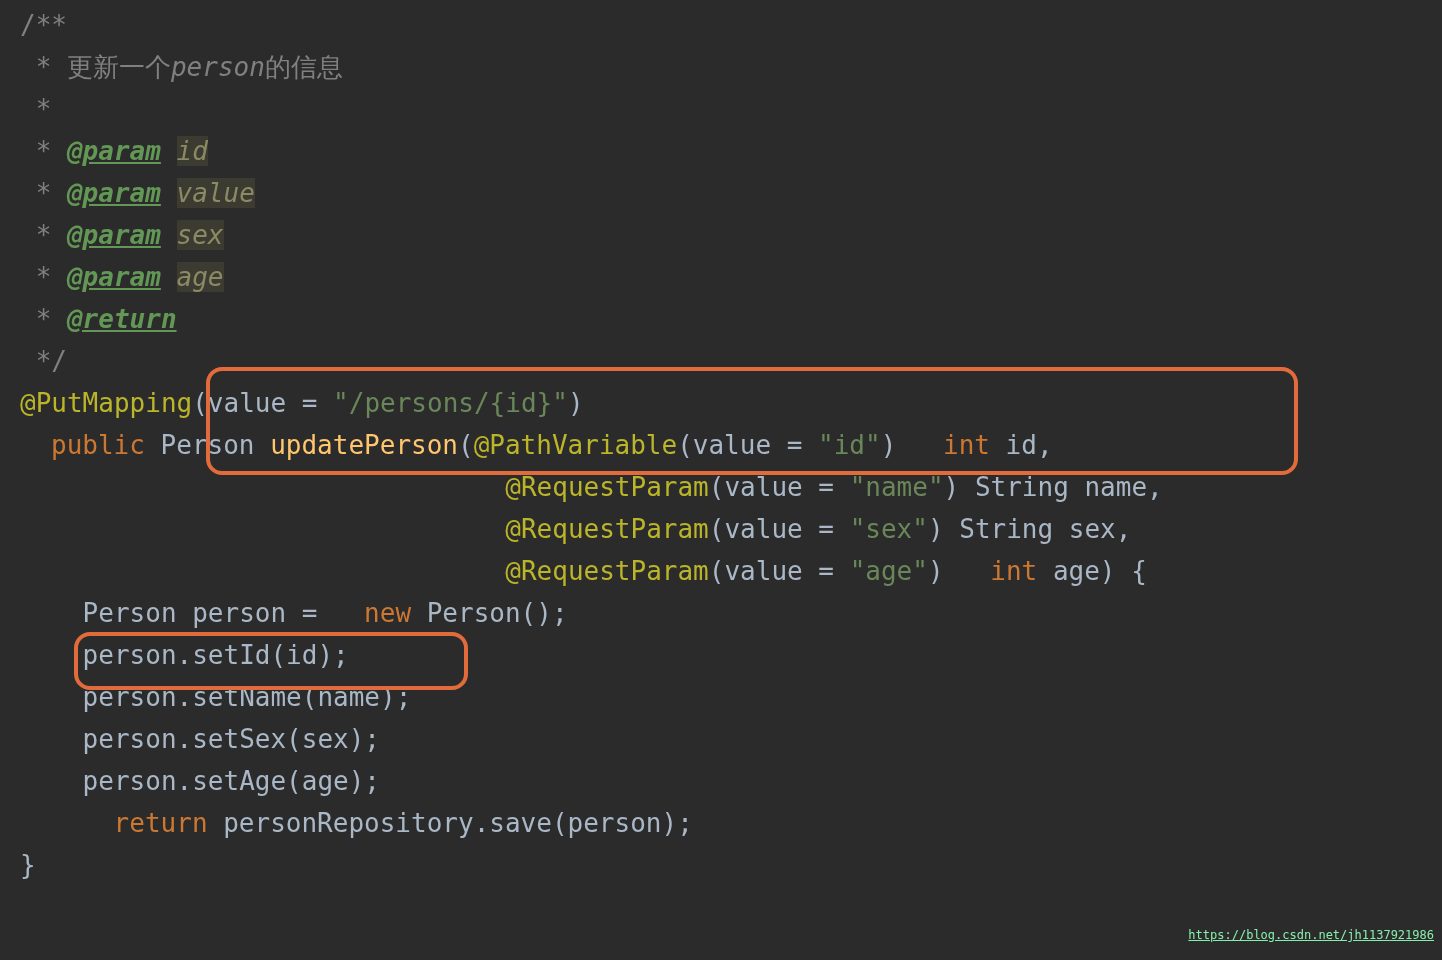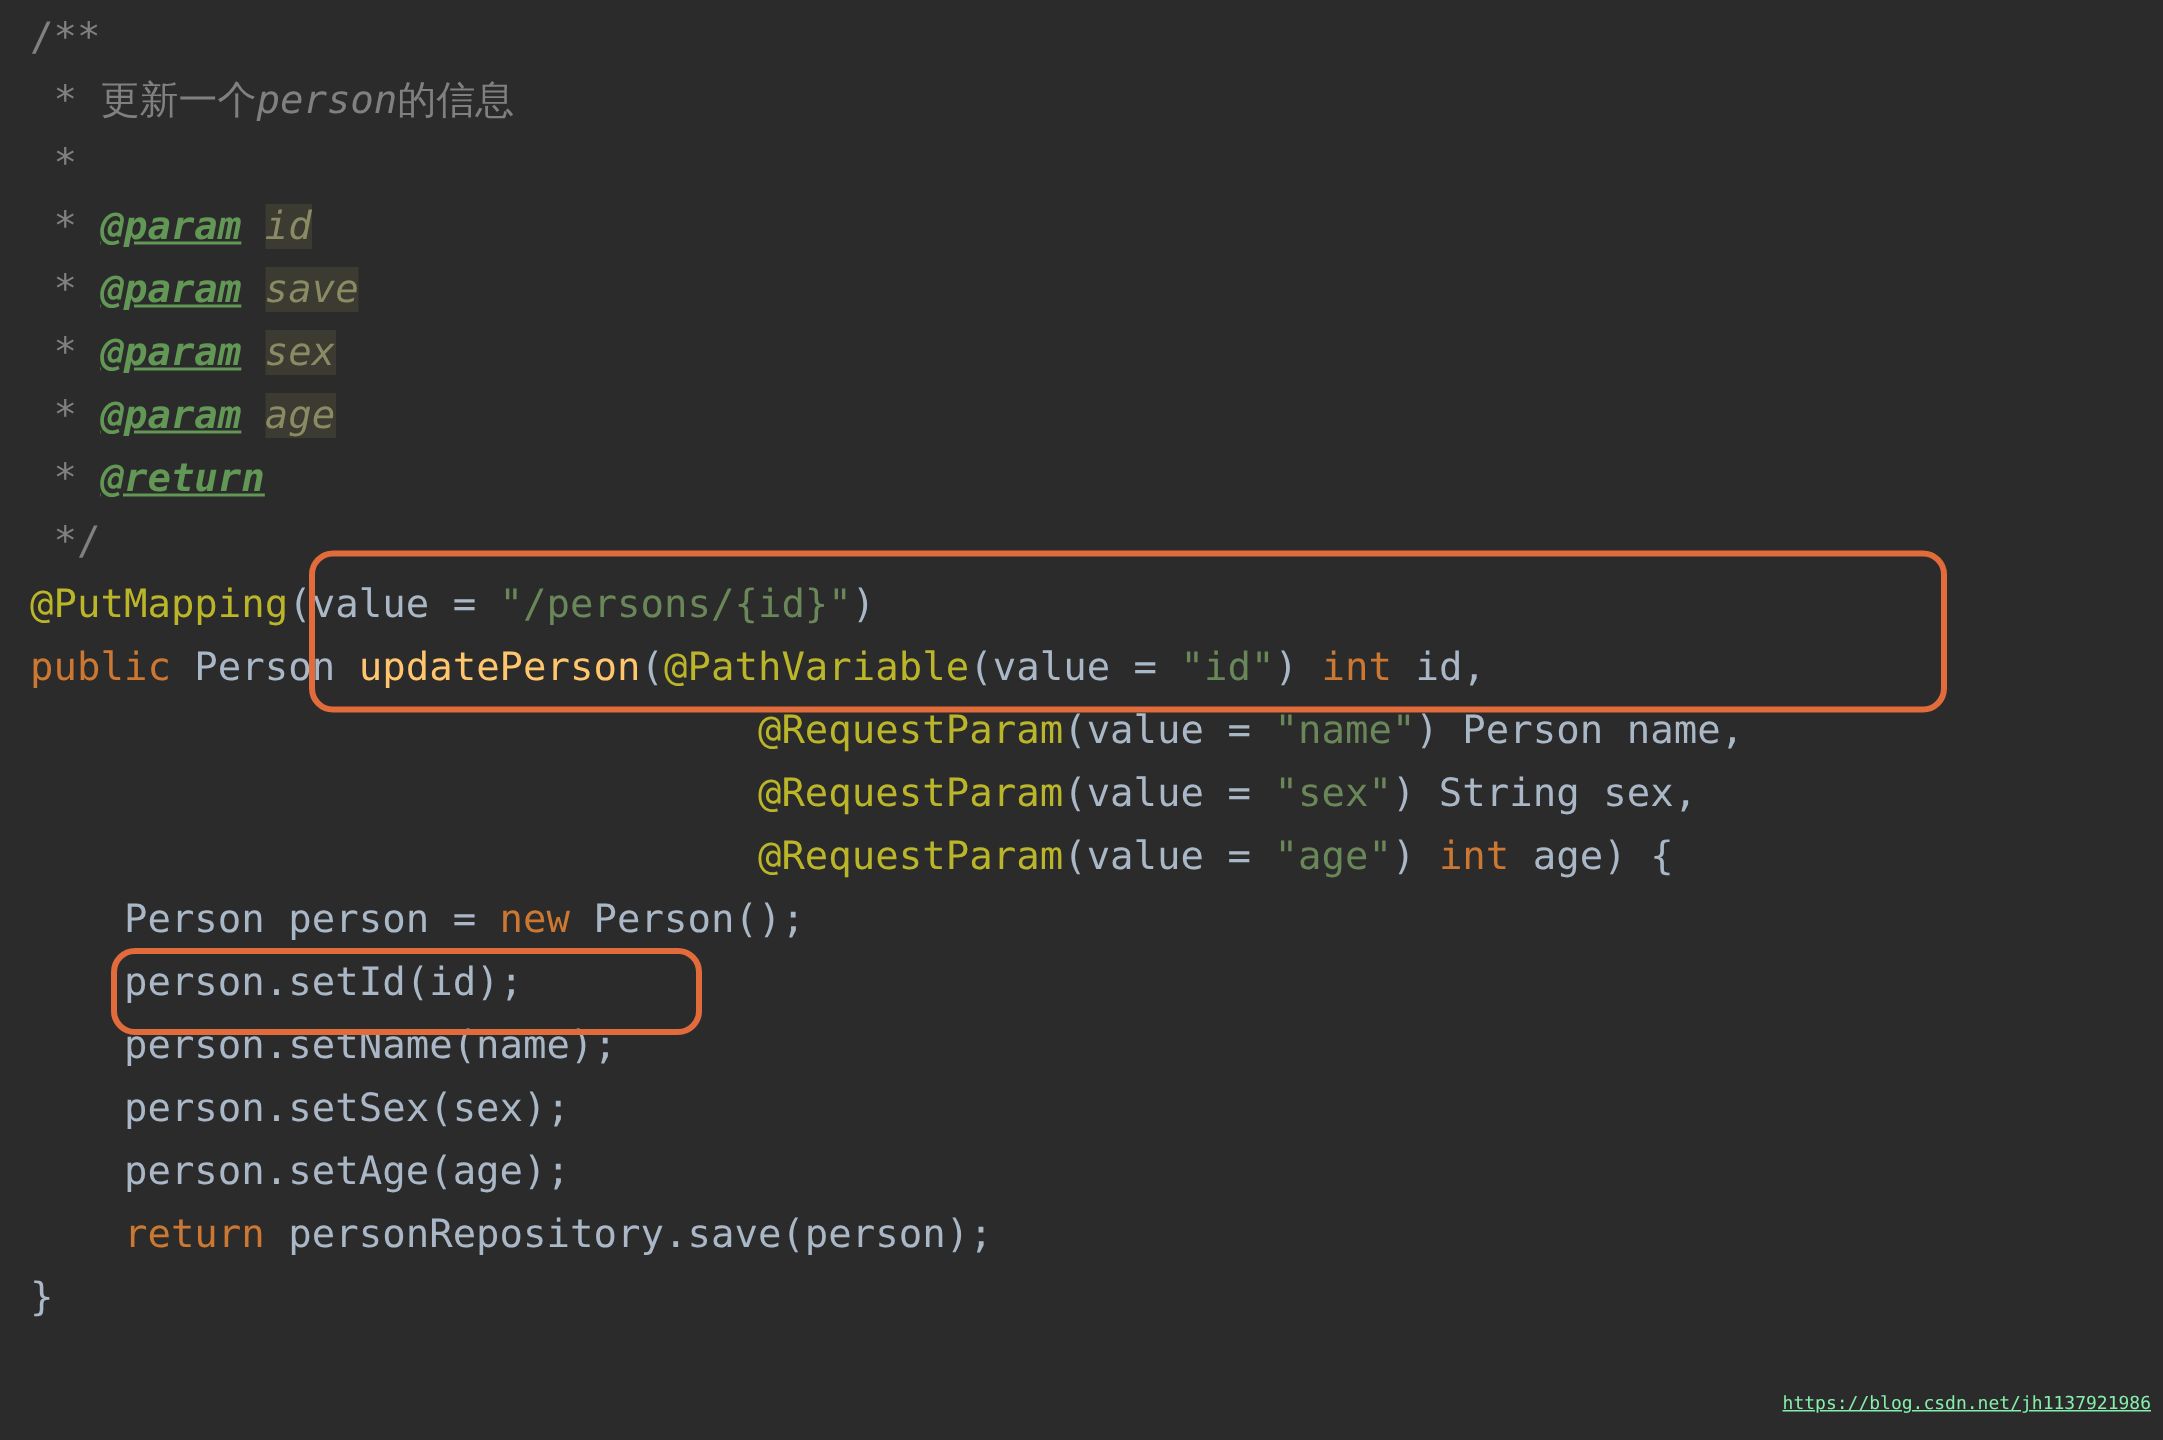--- a/index.html
+++ b/index.html
@@ -17,21 +17,21 @@
   }
   pre {
     margin: 0;
     padding: 4px 0 0 20px;
     white-space: pre;
   }
   .c-comment { color: #808080; }
   .c-doctag { color: #629755; font-style: italic; font-weight: bold; text-decoration: underline; }
   .c-docparam { color: #8a8a65; font-style: italic; background: rgba(255,255,128,0.08); }
   .c-annotation { color: #bbb529; }
-  .c-keyword { color: #cc7832; }
+  .c-keyword { color: #cc7832; margin-left: 31px; }
   .c-string { color: #6a8759; }
   .c-method { color: #ffc66d; }
   .c-default { color: #a9b7c6; }
   .c-italic { font-style: italic; }
 
   .hl-box {
     position: absolute;
     border: 4px solid #e26b3c;
     border-radius: 16px;
     pointer-events: none;
@@ -54,28 +54,28 @@
     text-decoration: underline;
   }
 </style>
 </head>
 <body>
 
 <pre><span class="c-comment">/**</span>
 <span class="c-comment"><span> * </span><span>更新一个</span><span class="c-italic">person</span><span>的信息</span></span>
 <span class="c-comment"> *</span>
 <span class="c-comment"><span> * </span><span class="c-doctag">@param</span> <span class="c-docparam">id</span></span>
-<span class="c-comment"><span> * </span><span class="c-doctag">@param</span> <span class="c-docparam">save</span></span>
+<span class="c-comment"><span> * </span><span class="c-doctag">@param</span> <span class="c-docparam">value</span></span>
 <span class="c-comment"><span> * </span><span class="c-doctag">@param</span> <span class="c-docparam">sex</span></span>
 <span class="c-comment"><span> * </span><span class="c-doctag">@param</span> <span class="c-docparam">age</span></span>
 <span class="c-comment"><span> * </span><span class="c-doctag">@return</span></span>
 <span class="c-comment"> */</span>
 <span><span class="c-annotation">@PutMapping</span><span class="c-default">(value = </span><span class="c-string">"/persons/{id}"</span><span class="c-default">)</span></span>
 <span><span class="c-keyword">public </span><span class="c-default">Person </span><span class="c-method">updatePerson</span><span class="c-default">(</span><span class="c-annotation">@PathVariable</span><span class="c-default">(value = </span><span class="c-string">"id"</span><span class="c-default">) </span><span class="c-keyword">int </span><span class="c-default">id,</span></span>
-<span><span>                               </span><span class="c-annotation">@RequestParam</span><span class="c-default">(value = </span><span class="c-string">"name"</span><span class="c-default">) Person name,</span></span>
+<span><span>                               </span><span class="c-annotation">@RequestParam</span><span class="c-default">(value = </span><span class="c-string">"name"</span><span class="c-default">) String name,</span></span>
 <span><span>                               </span><span class="c-annotation">@RequestParam</span><span class="c-default">(value = </span><span class="c-string">"sex"</span><span class="c-default">) String sex,</span></span>
 <span><span>                               </span><span class="c-annotation">@RequestParam</span><span class="c-default">(value = </span><span class="c-string">"age"</span><span class="c-default">) </span><span class="c-keyword">int </span><span class="c-default">age) {</span></span>
 <span><span class="c-default">    Person person = </span><span class="c-keyword">new </span><span class="c-default">Person();</span></span>
 <span class="c-default">    person.setId(id);</span>
 <span class="c-default">    person.setName(name);</span>
 <span class="c-default">    person.setSex(sex);</span>
 <span class="c-default">    person.setAge(age);</span>
 <span><span class="c-keyword">    return </span><span class="c-default">personRepository.save(person);</span></span>
 <span class="c-default">}</span></pre>
 

